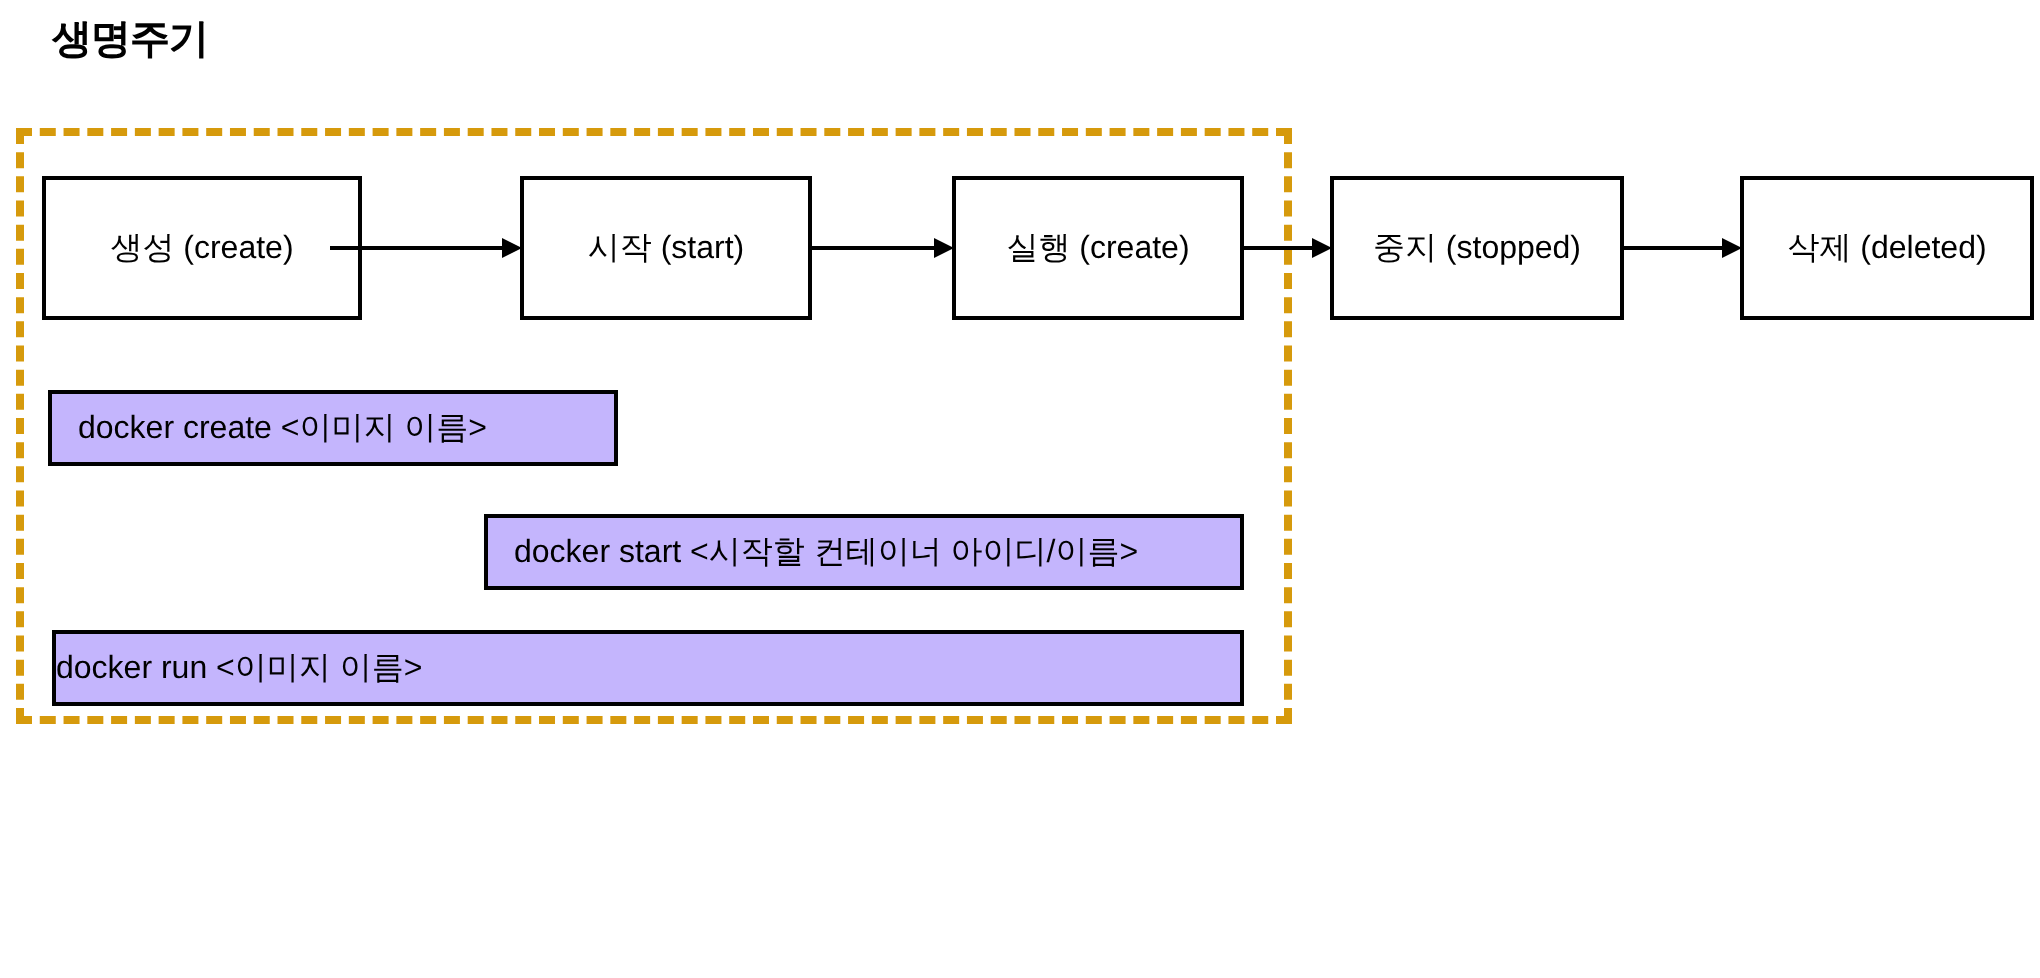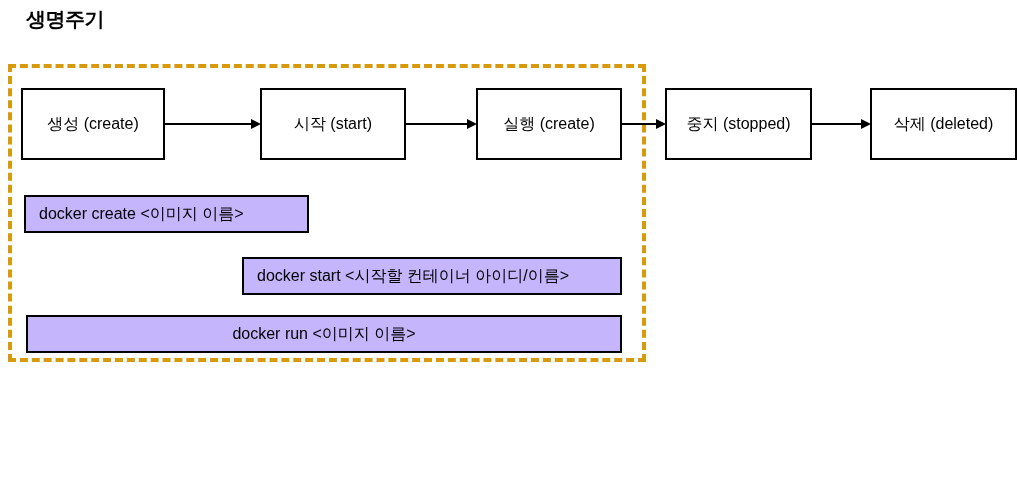--- a/index.html
+++ b/index.html
@@ -66,33 +66,33 @@
     box-sizing: border-box;
     border: 2px solid #000000;
     background: #c4b5fd;
     display: flex;
     align-items: center;
     font-size: 16px;
     color: #000000;
     white-space: nowrap;
     height: 38px;
   }
-  .cmd-box.align-center { justify-content: center; }
+  .cmd-box.align-center { justify-content: flex-start; }
   .cmd-box.align-left { justify-content: flex-start; padding-left: 13px; }
 </style>
 </head>
 <body>
 
 <div id="canvas">
 
   <div class="page-title">생명주기</div>
 
   <div class="dashed-region"></div>
 
-  <div class="state-box" style="left:21px; top:88px; width:144px; height:72px;">
+  <div class="state-box" style="left:21px; top:88px; width:160px; height:72px;">
     <span>생성 (create)</span>
   </div>
 
   <div class="state-box" style="left:260px; top:88px; width:146px; height:72px;">
     <span>시작 (start)</span>
   </div>
 
   <div class="state-box" style="left:476px; top:88px; width:146px; height:72px;">
     <span>실행 (create)</span>
   </div>

